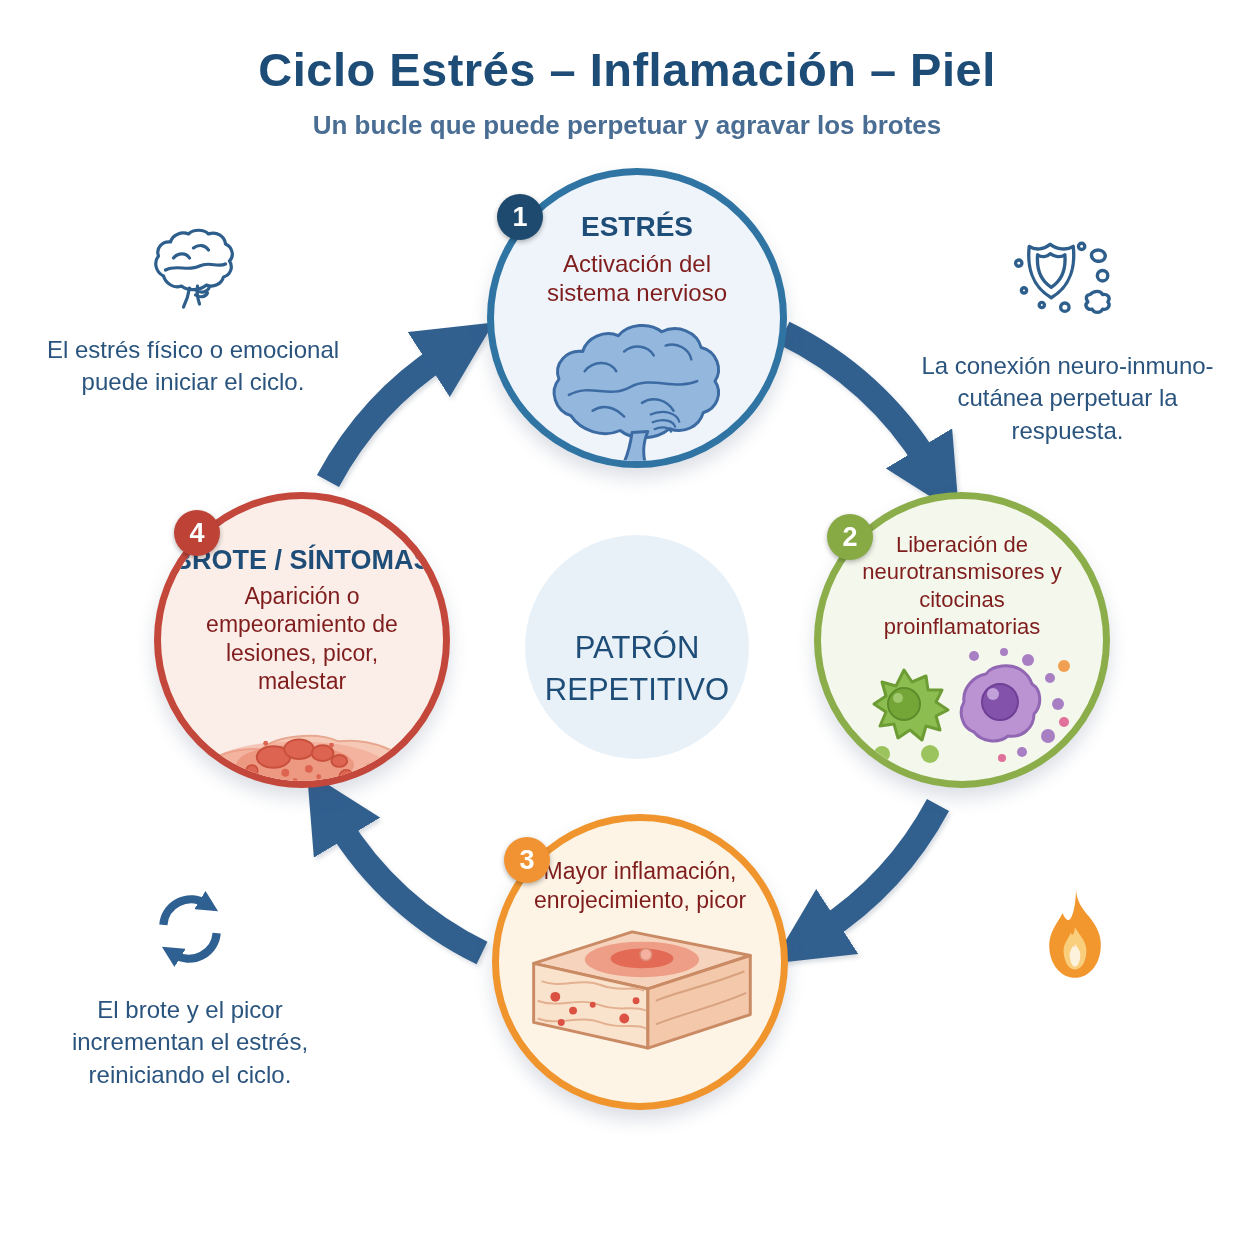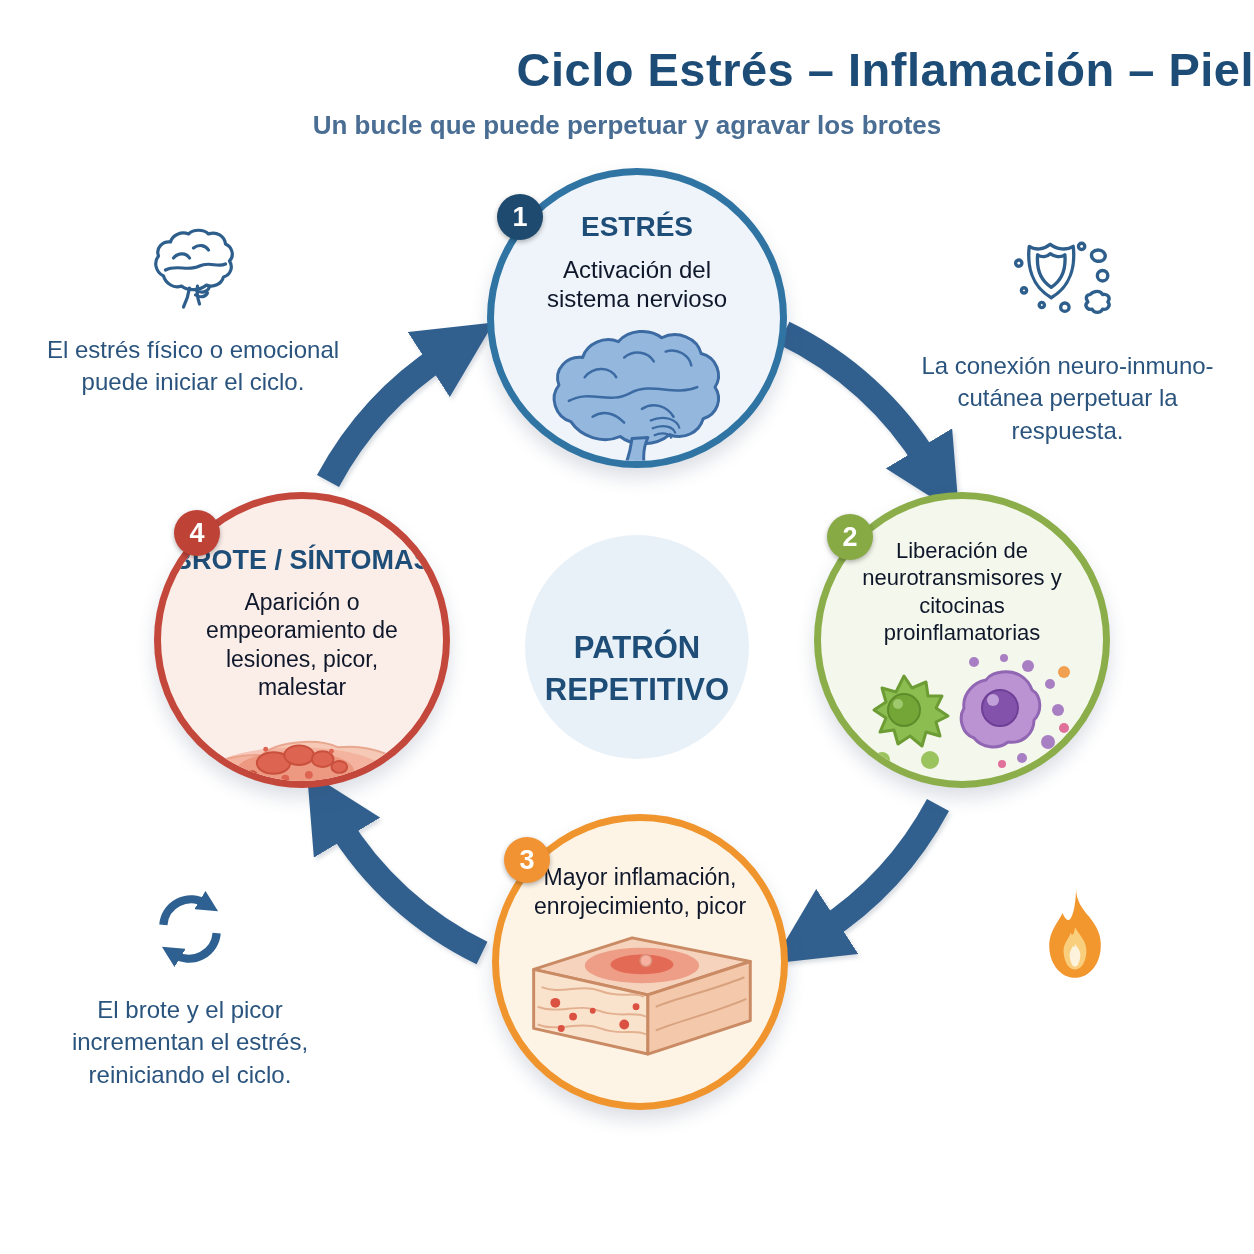--- a/index.html
+++ b/index.html
@@ -1,18 +1,18 @@
 <!DOCTYPE html>
 <html><head>
 <meta charset="utf-8">
 <style>
   html,body{margin:0;padding:0;background:#ffffff;}
   body{width:1254px;height:1254px;position:relative;overflow:hidden;
        font-family:"Liberation Sans", sans-serif;}
-  .page-title{position:absolute;top:42px;left:0;width:100%;text-align:right;
+  .page-title{position:absolute;top:42px;left:0;width:100%;text-align:center;
     font-size:47px;font-weight:bold;color:#1d4c77;letter-spacing:.5px;}
   .page-subtitle{position:absolute;top:110px;left:0;width:100%;text-align:center;
     font-size:26px;font-weight:bold;color:#4a6d93;}
   .arrows{position:absolute;left:0;top:0;filter:drop-shadow(2px 3px 2px rgba(40,60,90,.18));}
   .arrowpath{fill:none;stroke:#31608f;stroke-width:25;}
   .node{position:absolute;border-radius:50%;box-sizing:border-box;overflow:hidden;
     display:flex;flex-direction:column;align-items:center;text-align:center;
     box-shadow:0 10px 18px rgba(60,80,110,.18);}
   #node-1{left:487px;top:168px;width:300px;height:300px;background:#eef4fa;border:7px solid #2f74a3;padding-top:36px;}
   #node-2{left:814px;top:492px;width:296px;height:296px;background:#f4f8ec;border:7px solid #8bad4a;padding-top:26px;}
@@ -20,33 +20,33 @@
   #node-4{left:154px;top:492px;width:296px;height:296px;background:#fbeee9;border:7px solid #c4473c;padding-top:46px;}
   .badge{position:absolute;width:46px;height:46px;border-radius:50%;color:#fff;
     font-weight:bold;font-size:27px;display:flex;align-items:center;justify-content:center;
     box-shadow:0 2px 5px rgba(0,0,0,.3);}
   #badge-1{left:497px;top:194px;background:#1d4a6e;}
   #badge-2{left:827px;top:514px;background:#88aa45;}
   #badge-3{left:504px;top:837px;background:#f29333;}
   #badge-4{left:174px;top:510px;background:#bf4236;}
   .node-title{font-size:26px;font-weight:bold;color:#1e4d78;line-height:1.13;}
   #node-1 .node-title{font-size:28px;}
-  .node-desc{color:#0f172a;margin-top:12px;line-height:1.24;}
+  .node-desc{color:#7f1d1d;margin-top:6px;line-height:1.24;}
   #node-1 .node-desc{font-size:24px;max-width:212px;}
   #node-2 .node-title{max-width:232px;}
   #node-2 .node-desc{font-size:22px;max-width:216px;}
   #node-3 .node-title{max-width:205px;}
   #node-3 .node-desc{font-size:23px;max-width:238px;}
   #node-4 .node-title{max-width:282px;font-size:27px;}
   #node-4 .node-desc{font-size:23px;max-width:222px;}
   .illus{margin-top:4px;flex-shrink:0;}
   .center-circle{position:absolute;left:525px;top:535px;width:224px;height:224px;
     border-radius:50%;background:#e9f1f8;display:flex;align-items:center;justify-content:center;
     text-align:center;}
-  .center-label{font-size:31px;font-weight:bold;color:#1e4d78;line-height:1.35;max-width:190px;margin-top:44px;}
+  .center-label{font-size:31px;font-weight:normal;color:#1e4d78;line-height:1.35;max-width:190px;margin-top:44px;}
   .annotation{position:absolute;display:flex;flex-direction:column;align-items:center;
     text-align:center;color:#2a547e;font-size:24px;line-height:1.35;}
   #ann-tl{left:38px;top:228px;width:310px;}
   #ann-tr{left:900px;top:238px;width:335px;}
   #ann-bl{left:40px;top:888px;width:300px;}
   #ann-br{left:910px;top:886px;width:330px;}
   .annotation .ann-icon{margin-bottom:24px;}
   #ann-br .ann-icon{margin-bottom:12px;}
   .lineart{fill:none;stroke:#2e5f8c;stroke-width:3.2;stroke-linecap:round;stroke-linejoin:round;}
 </style>

